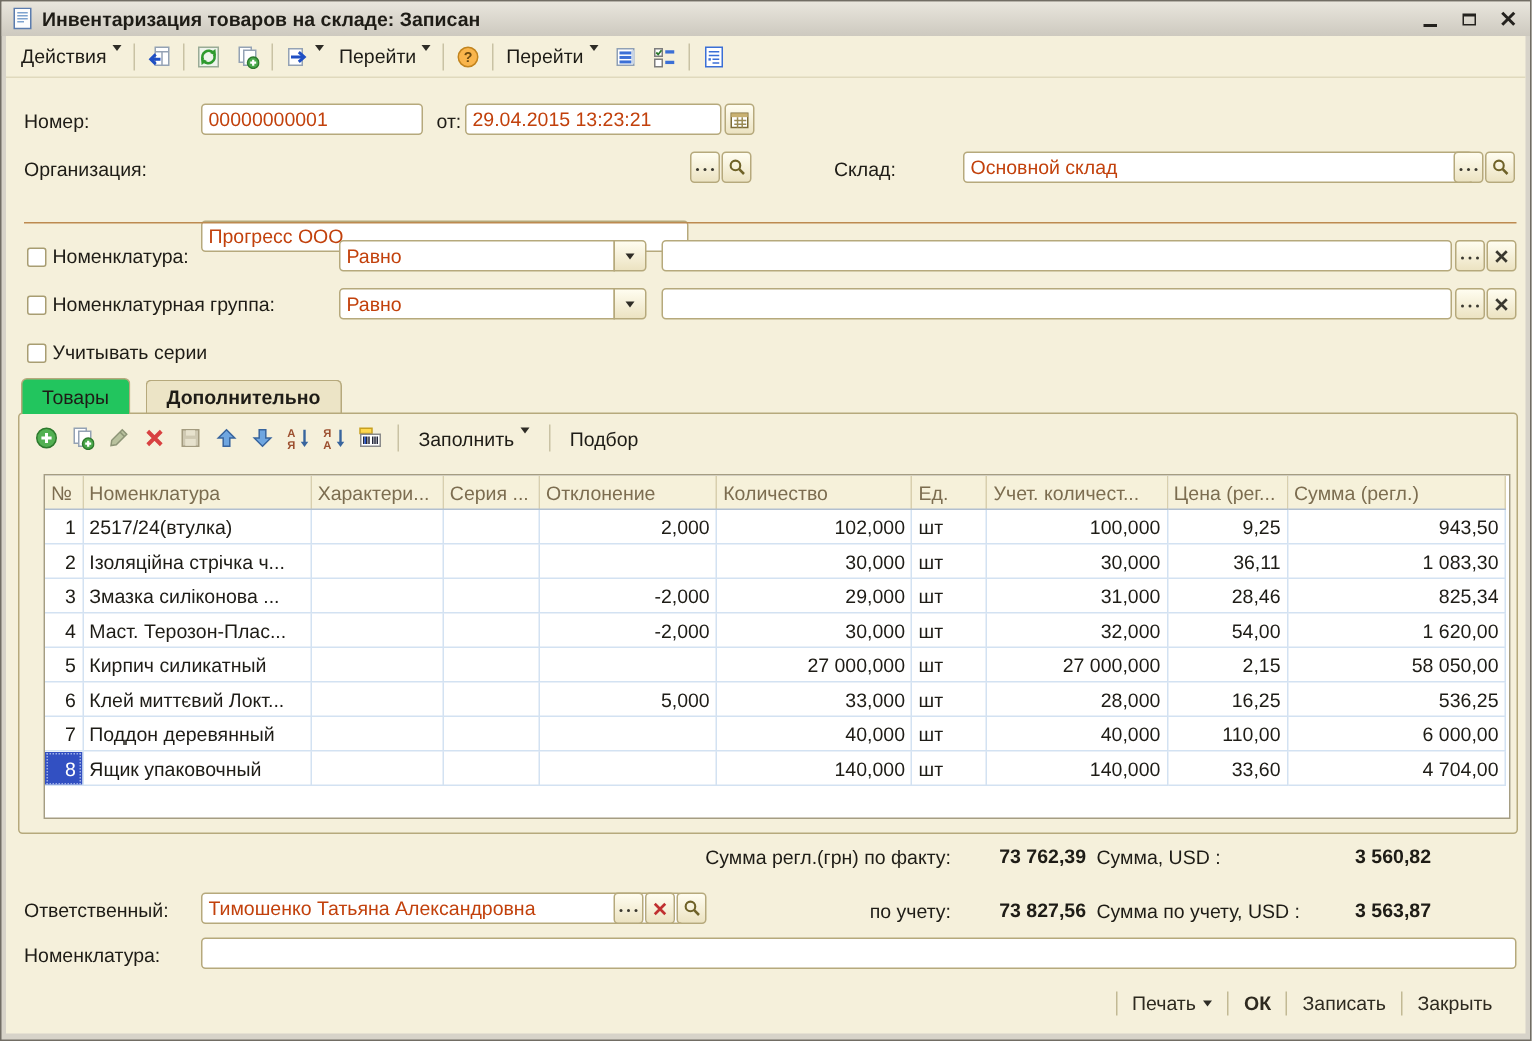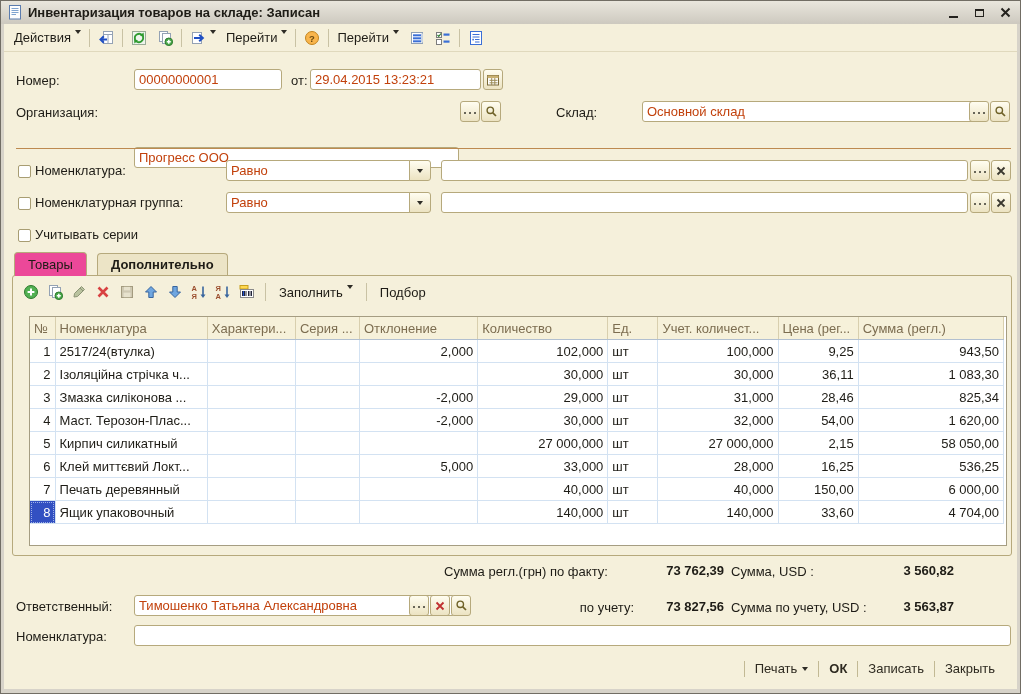--- a/index.html
+++ b/index.html
@@ -34,21 +34,21 @@
     display:flex;align-items:center;justify-content:center;padding:0;}
   .dots{width:12px;height:4px;display:flex;justify-content:space-between;align-items:flex-end;}
   .dots i{width:2px;height:2px;background:#3a382f;border-radius:50%;}
   .cb{position:absolute;width:13px;height:13px;box-sizing:border-box;background:#fff;
     border:1px solid #a89d72;border-radius:2px;}
   .sect{position:absolute;font-weight:bold;color:#a9500f;white-space:nowrap;}
   .sect-line{position:absolute;height:1px;background:#bd8a50;}
   
   .tab{position:absolute;box-sizing:border-box;border:1px solid #b6a97c;border-bottom:none;
     border-radius:4px 4px 0 0;padding:0 13px;white-space:nowrap;}
-  .tab.active{background:#ec4899;z-index:3;height:24px;line-height:23px;}
+  .tab.active{background:#22c55e;z-index:3;height:24px;line-height:23px;}
   .tab.inactive{background:#ece4c6;height:23px;line-height:22px;}
   .panel{position:absolute;box-sizing:border-box;border:1px solid #b6a97c;border-radius:3px;z-index:2;}
   .ptoolbar{position:absolute;left:9px;top:3px;height:26px;display:flex;align-items:center;gap:7px;}
   .pico{width:17px;height:17px;display:flex;align-items:center;justify-content:center;}
   
   .grid{position:absolute;background:#fff;border:1px solid #a59d82;box-sizing:border-box;overflow:hidden;}
   table.items{border-collapse:collapse;table-layout:fixed;width:974px;font-size:13px;}
   table.items th{background:#f6f1da;color:#7c6d50;font-weight:normal;text-align:left;
     border-right:1px solid #d8cfae;border-bottom:1px solid #b2c0d0;
     padding:3px 4px;height:16px;white-space:nowrap;overflow:hidden;}
@@ -477,48 +477,48 @@
                 <td></td>
                 <td class="num">5,000</td>
                 <td class="num">33,000</td>
                 <td>шт</td>
                 <td class="num">28,000</td>
                 <td class="num">16,25</td>
                 <td class="num">536,25</td>
               </tr>
               <tr>
                 <td class="num">7</td>
-                <td>Печать деревянный</td>
+                <td>Поддон деревянный</td>
                 <td></td>
                 <td></td>
                 <td class="num"></td>
                 <td class="num">40,000</td>
                 <td>шт</td>
                 <td class="num">40,000</td>
-                <td class="num">150,00</td>
+                <td class="num">110,00</td>
                 <td class="num">6 000,00</td>
               </tr>
               <tr>
                 <td class="num sel">8</td>
                 <td>Ящик упаковочный</td>
                 <td></td>
                 <td></td>
                 <td class="num"></td>
                 <td class="num">140,000</td>
                 <td>шт</td>
                 <td class="num">140,000</td>
                 <td class="num">33,60</td>
                 <td class="num">4 704,00</td>
               </tr>
             </tbody>
         </table>
       </div>
     </div>
 
-    <span class="tlabel" style="left:440px;top:540px;width:190px;">Сумма регл.(грн) по факту:</span>
+    <span class="tlabel" style="left:440px;top:540px;width:190px;text-align:right;">Сумма регл.(грн) по факту:</span>
     <span class="tvalue" style="left:630px;top:539px;width:90px;">73 762,39</span>
     <span class="tlabel" style="left:727px;top:540px;">Сумма, USD :</span>
     <span class="tvalue" style="left:856px;top:539px;width:94px;">3 560,82</span>
 
     <span class="tlabel" style="left:500px;top:576px;width:130px;text-align:right;">по учету:</span>
     <span class="tvalue" style="left:630px;top:575px;width:90px;">73 827,56</span>
     <span class="tlabel" style="left:727px;top:576px;">Сумма по учету, USD :</span>
     <span class="tvalue" style="left:856px;top:575px;width:94px;">3 563,87</span>
 
     <span class="flabel" style="left:12px;top:575px;">Ответственный:</span>

